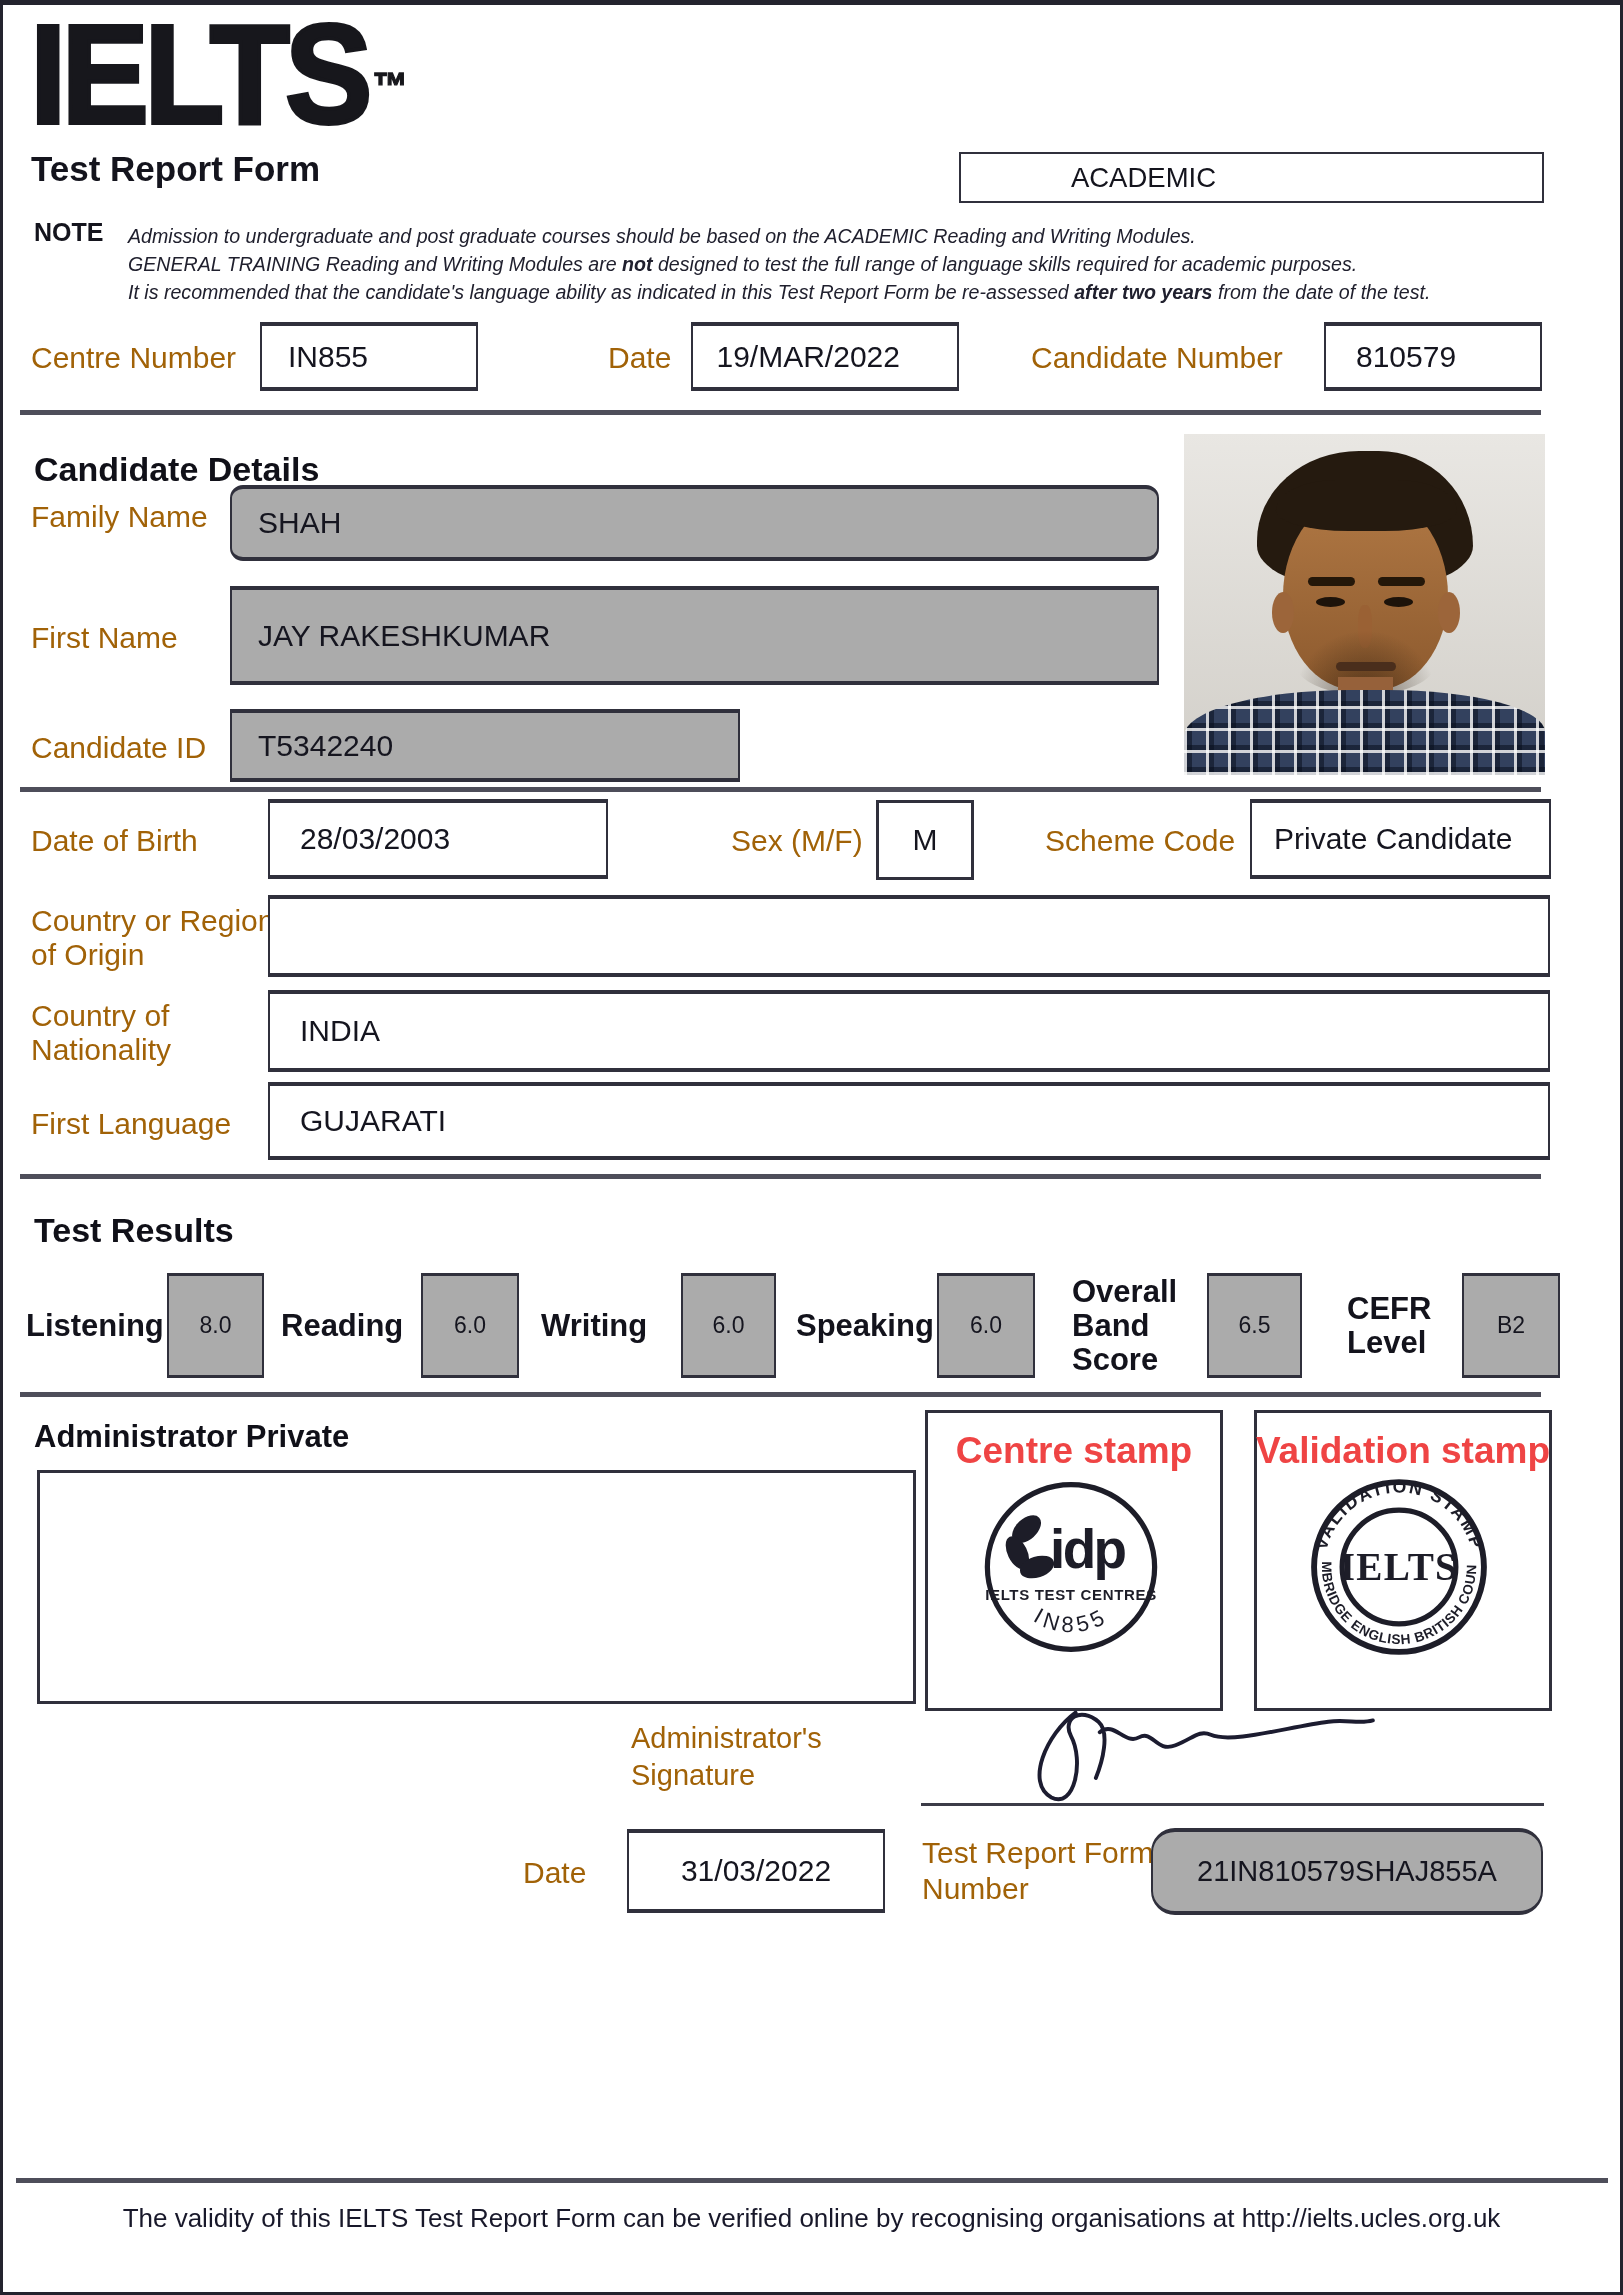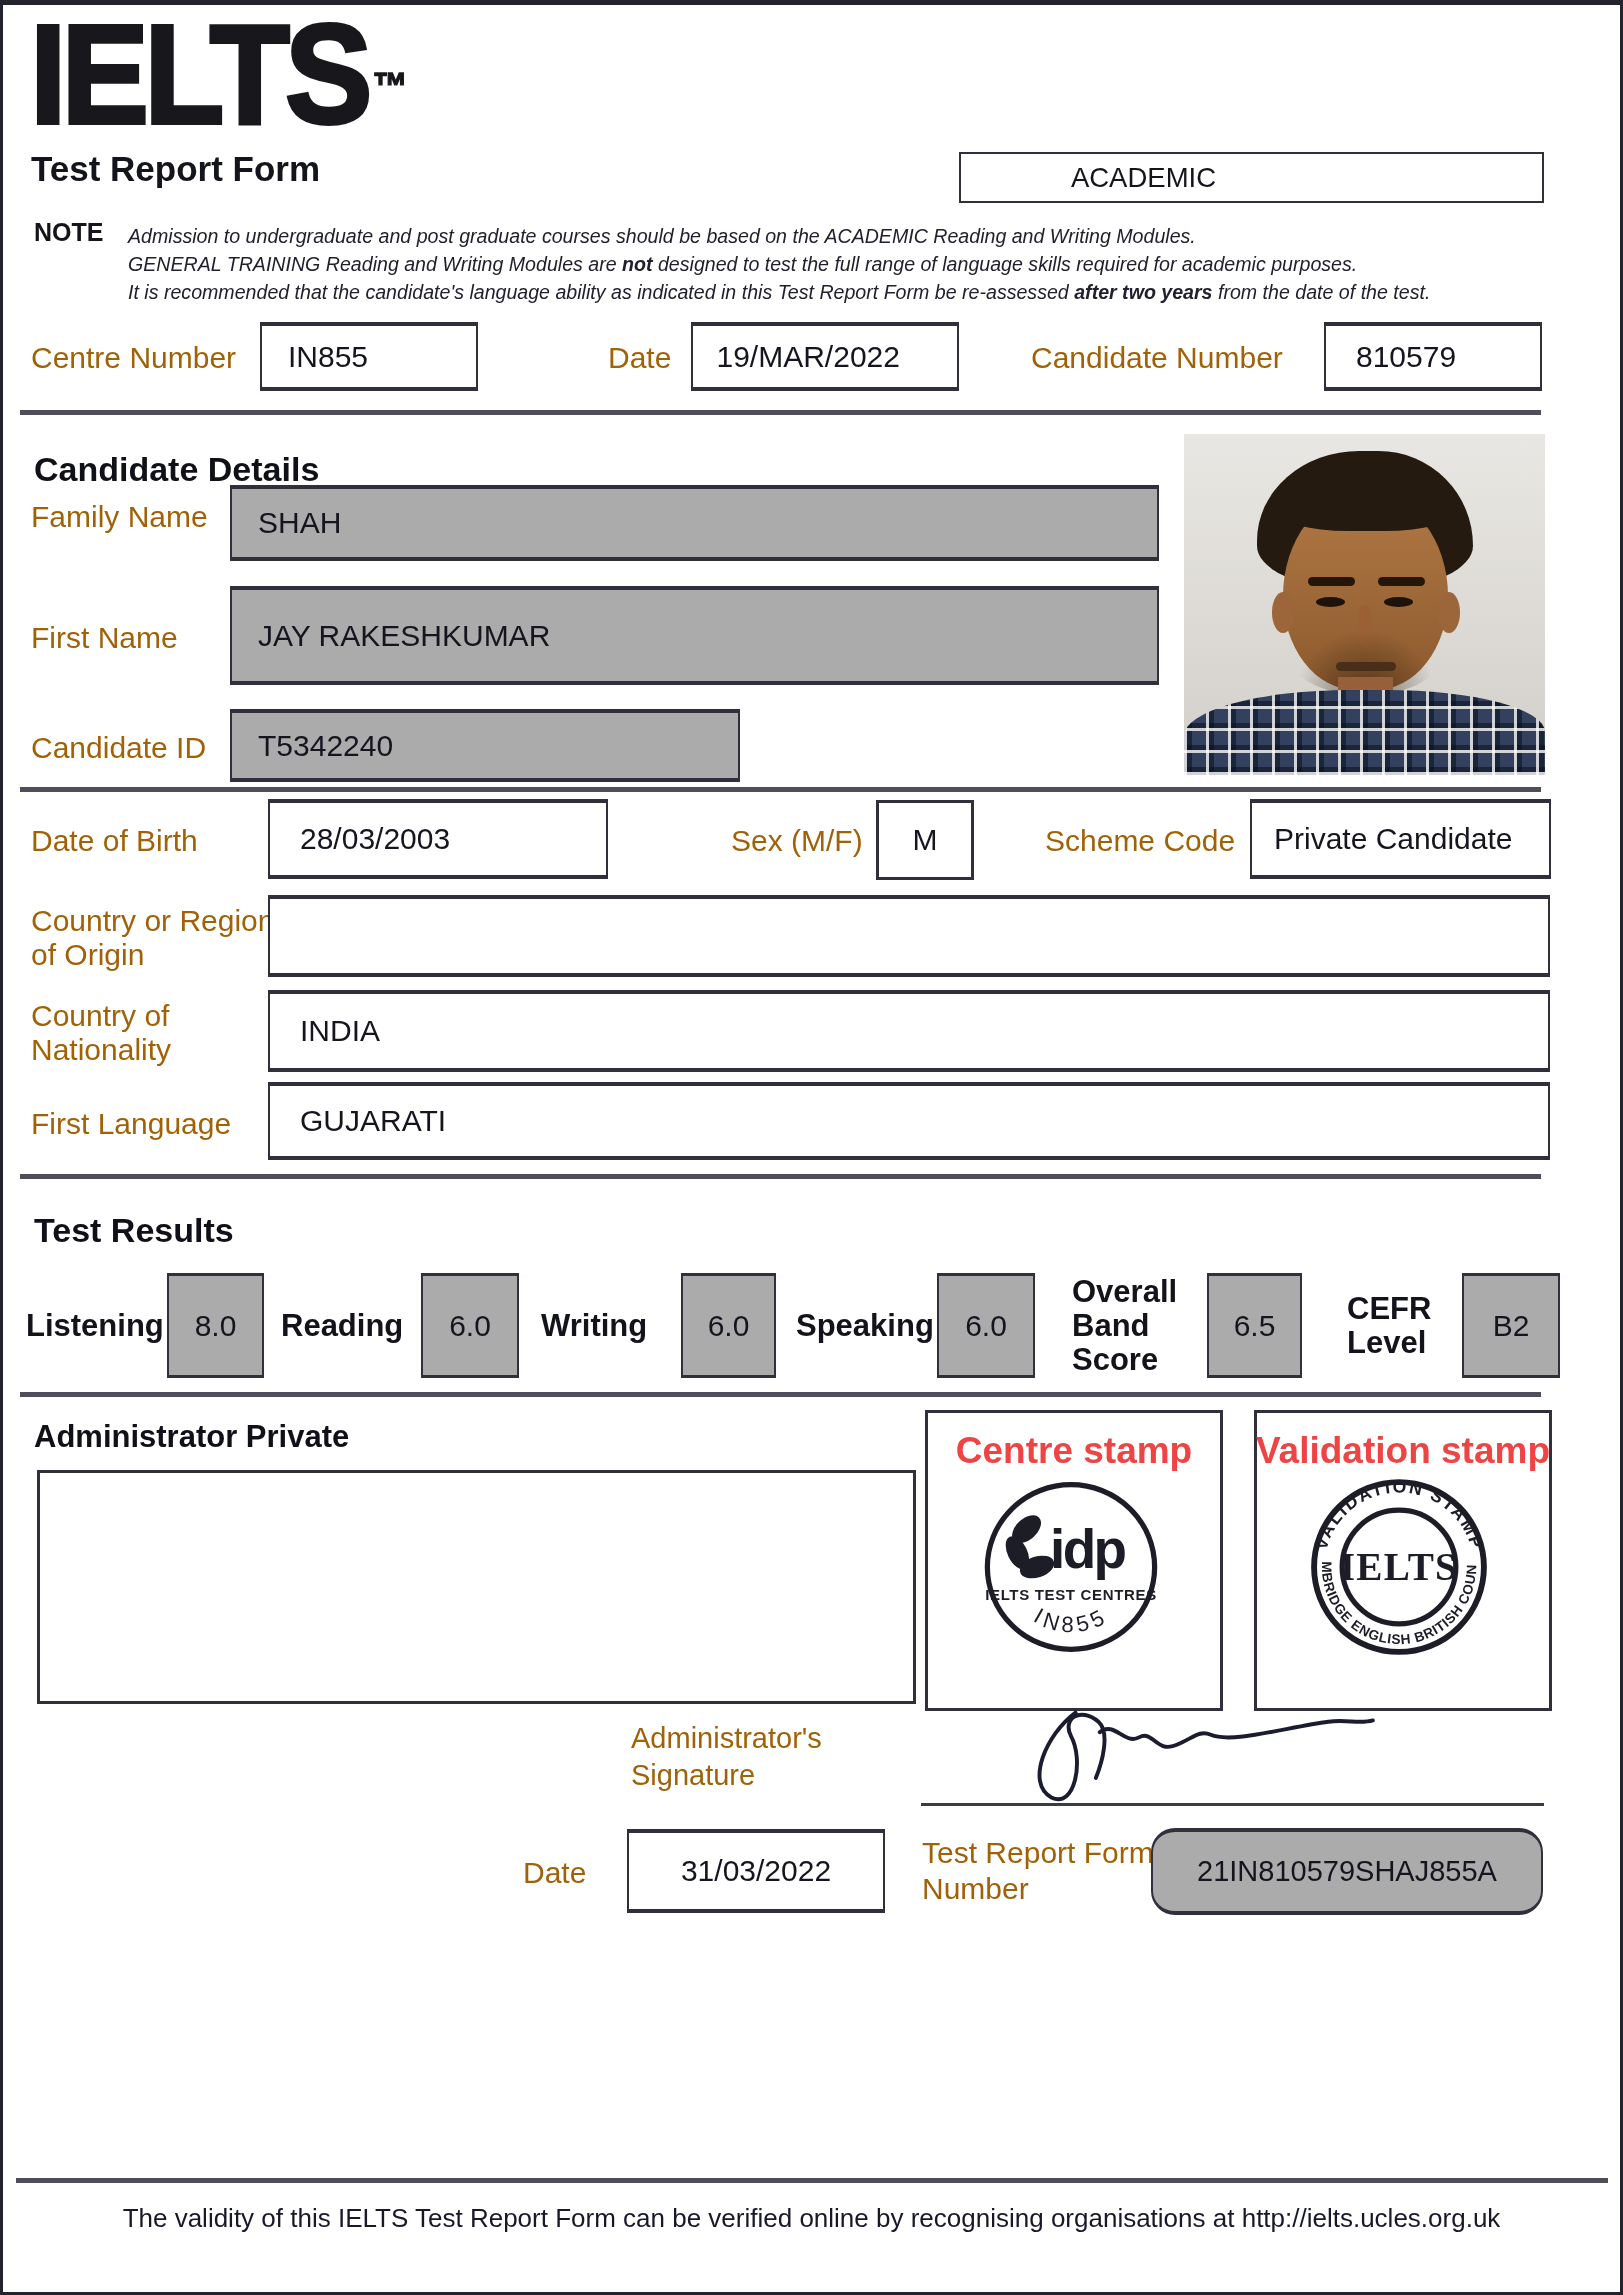--- a/index.html
+++ b/index.html
@@ -57,21 +57,21 @@
            repeating-linear-gradient(0deg, rgba(255,255,255,.8) 0 3.3px, transparent 3.3px 22px),
            repeating-linear-gradient(90deg, rgba(255,255,255,.8) 0 3.3px, transparent 3.3px 22px),
            repeating-linear-gradient(0deg, rgba(8,14,28,.55) 0 7.8px, transparent 7.8px 22px),
            repeating-linear-gradient(90deg, rgba(8,14,28,.55) 0 7.8px, transparent 7.8px 22px);
          border-radius:46% 44% 0 0 / 46px 42px 0 0;}
   
   .tr-label{position:absolute;font-size:31px;font-weight:bold;color:#13131c;white-space:pre-line;
         line-height:34px;}
   .score-box{position:absolute;top:1273px;width:97px;height:105px;box-sizing:border-box;
         border:2.6px solid #30303c;border-top-width:3.9px;border-bottom-width:3.9px;background:#ababab;
-        display:flex;align-items:center;justify-content:center;font-size:30px;color:#15151f;}
+        display:flex;align-items:center;justify-content:center;font-size:23px;color:#15151f;}
   
   .frame{position:absolute;box-sizing:border-box;border:3.3px solid #30303c;background:#fff;}
   .stamp-title{position:absolute;width:298px;text-align:center;font-size:37px;font-weight:bold;
         color:#ef4444;}
   .sig-rule{position:absolute;left:921px;top:1803px;width:623px;height:3.3px;background:#3c3c48;}
   .footer-text{position:absolute;left:0;top:2203px;width:1623px;text-align:center;font-size:26px;
         color:#18182a;}
 </style>
 </head>
 <body>
@@ -101,21 +101,21 @@
   <div class="label" style="left:1031px;top:341px;">Candidate Number</div>
   <div class="box" style="left:1324px;top:322px;width:218px;height:69px;padding-left:30px;">
       <span>810579</span>
     </div>
 
   <div class="rule" style="left:19.6px;top:410px;width:1521px;"></div>
 
   <div class="h2" style="left:34px;top:450px;">Candidate Details</div>
 
   <div class="label" style="left:31px;top:500px;">Family Name</div>
-  <div class="box grey" style="left:230px;top:485px;width:929px;height:76px;padding-left:26px;">
+  <div class="box grey" style="left:230px;top:485px;width:929px;height:76px;padding-left:26px;border-radius:13px;">
       <span>SHAH</span>
     </div>
 
   <div class="label" style="left:31px;top:621px;">First Name</div>
   <div class="box grey" style="left:230px;top:586px;width:929px;height:99px;padding-left:26px;">
       <span>JAY RAKESHKUMAR</span>
     </div>
 
   <div class="label" style="left:31px;top:731px;">Candidate ID</div>
   <div class="box grey" style="left:230px;top:709px;width:510px;height:73px;padding-left:26px;">

